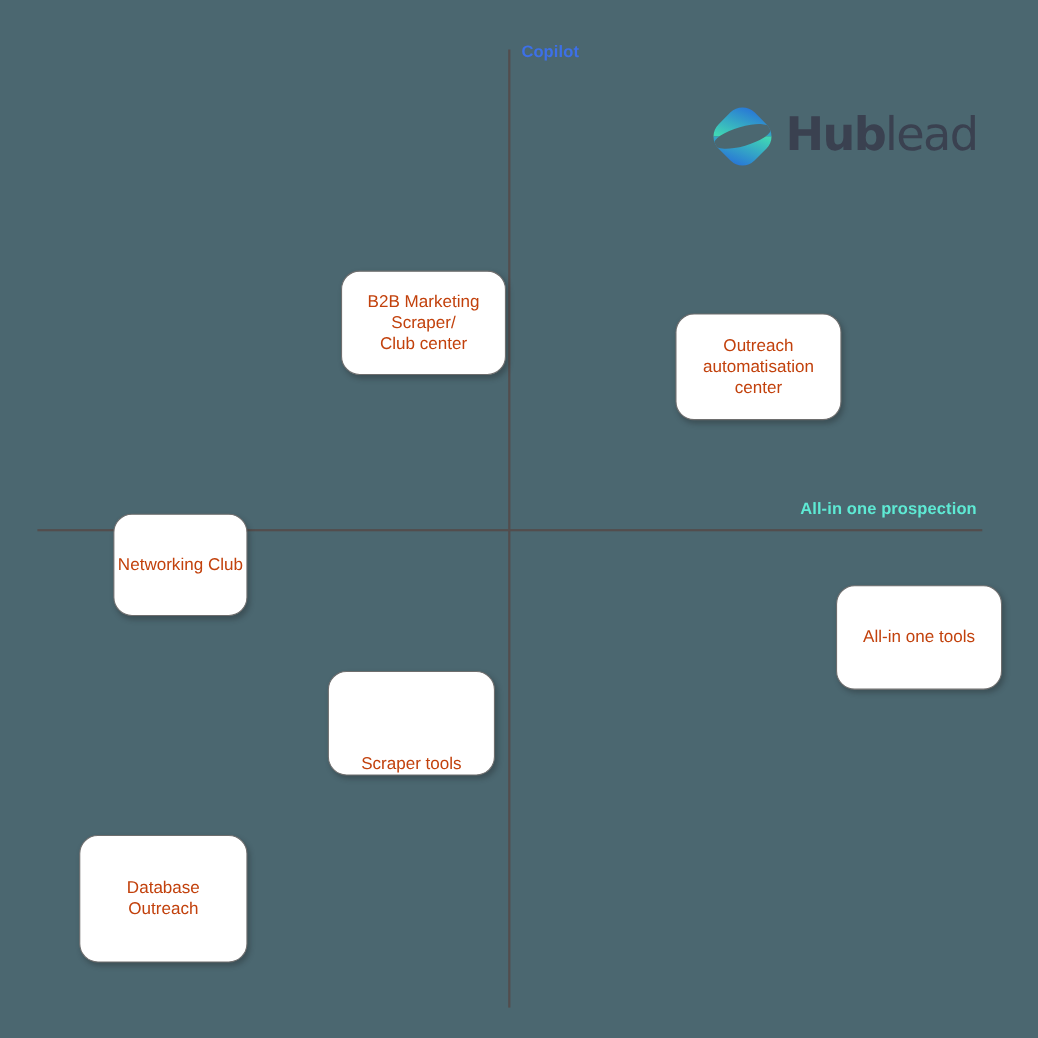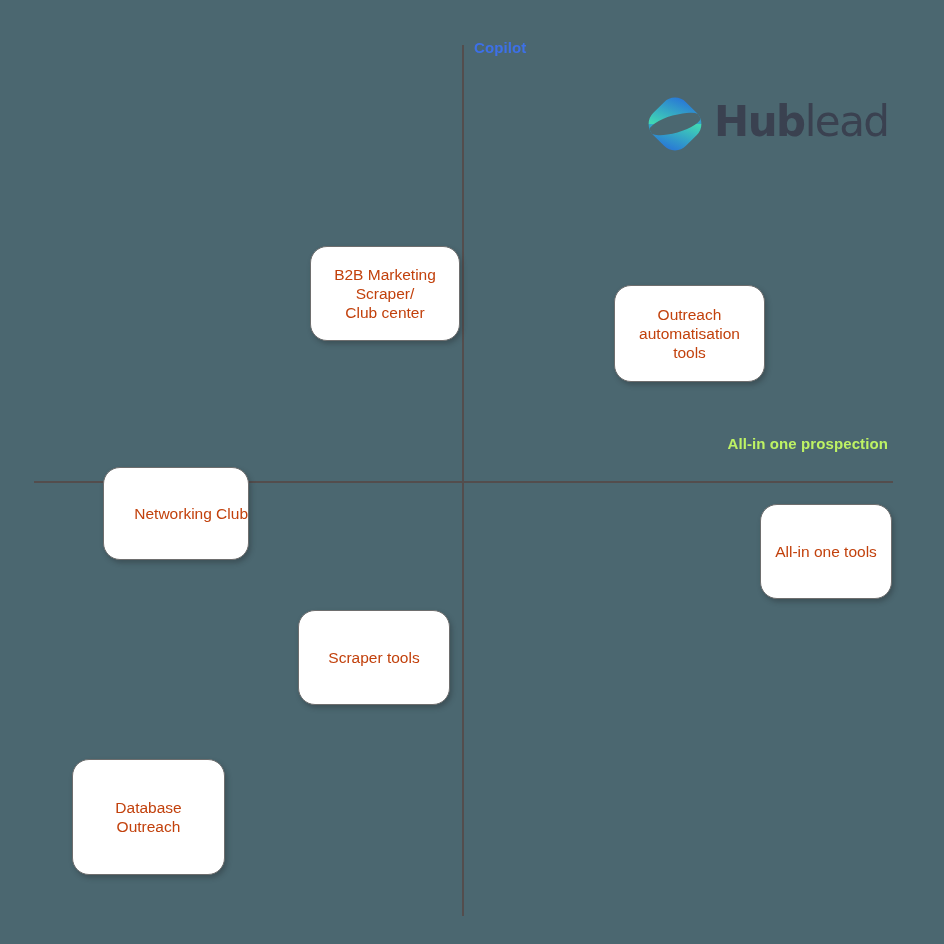--- a/index.html
+++ b/index.html
@@ -106,21 +106,21 @@
 </head>
 <body style="background-color: rgb(75, 103, 112);">
 
 <div class="canvas">
 
   <div class="axis-line axis-v" style="background-color: rgb(83, 77, 77);"></div>
   <div class="axis-line axis-h" style="background-color: rgb(83, 77, 77);"></div>
 
   <div class="axis-label axis-label-v" style="color: rgb(61, 112, 232);">Copilot</div>
 
-  <div class="axis-label axis-label-h" style="color: #bef264;">All-in one prospection</div>
+  <div class="axis-label axis-label-h" style="color: #5eead4; margin-top: 19px;">All-in one prospection</div>
 
   <div class="logo">
     <svg class="logo-icon" viewBox="0 0 66 66" xmlns="http://www.w3.org/2000/svg">
       <defs>
         <linearGradient id="lgA" x1="75%" y1="0%" x2="5%" y2="85%">
           <stop class="stop-blue" offset="0%" stop-color="#1C46E8"></stop>
           <stop class="stop-teal" offset="100%" stop-color="#41D8B4"></stop>
         </linearGradient>
         <linearGradient id="lgB" x1="25%" y1="100%" x2="95%" y2="15%">
           <stop class="stop-blue" offset="0%" stop-color="#1C46E8"></stop>
@@ -141,29 +141,29 @@
 
   <div>
       <div class="card" style="left: 310px; top: 246px; width: 150px; height: 95px;">
         <div class="card-line">B2B Marketing</div>
         <div class="card-line">Scraper/</div>
         <div class="card-line">Club center</div>
       </div>
       <div class="card" style="left: 614px; top: 285px; width: 151px; height: 97px;">
         <div class="card-line">Outreach</div>
         <div class="card-line">automatisation</div>
-        <div class="card-line">tools</div>
+        <div class="card-line">center</div>
       </div>
-      <div class="card" style="left: 103px; top: 467px; width: 146px; height: 93px; align-items: flex-end;">
+      <div class="card" style="left: 103px; top: 467px; width: 122px; height: 93px;">
         <div class="card-line">Networking Club</div>
       </div>
-      <div class="card" style="left: 760px; top: 504px; width: 132px; height: 95px;">
+      <div class="card" style="left: 760px; top: 532px; width: 151px; height: 95px;">
         <div class="card-line">All-in one tools</div>
       </div>
-      <div class="card" style="left: 298px; top: 610px; width: 152px; height: 95px;">
+      <div class="card" style="left: 298px; top: 610px; width: 152px; height: 95px; justify-content: flex-end;">
         <div class="card-line">Scraper tools</div>
       </div>
       <div class="card" style="left: 72px; top: 759px; width: 153px; height: 116px;">
         <div class="card-line">Database</div>
         <div class="card-line">Outreach</div>
       </div>
     </div>
 
 </div>
 

